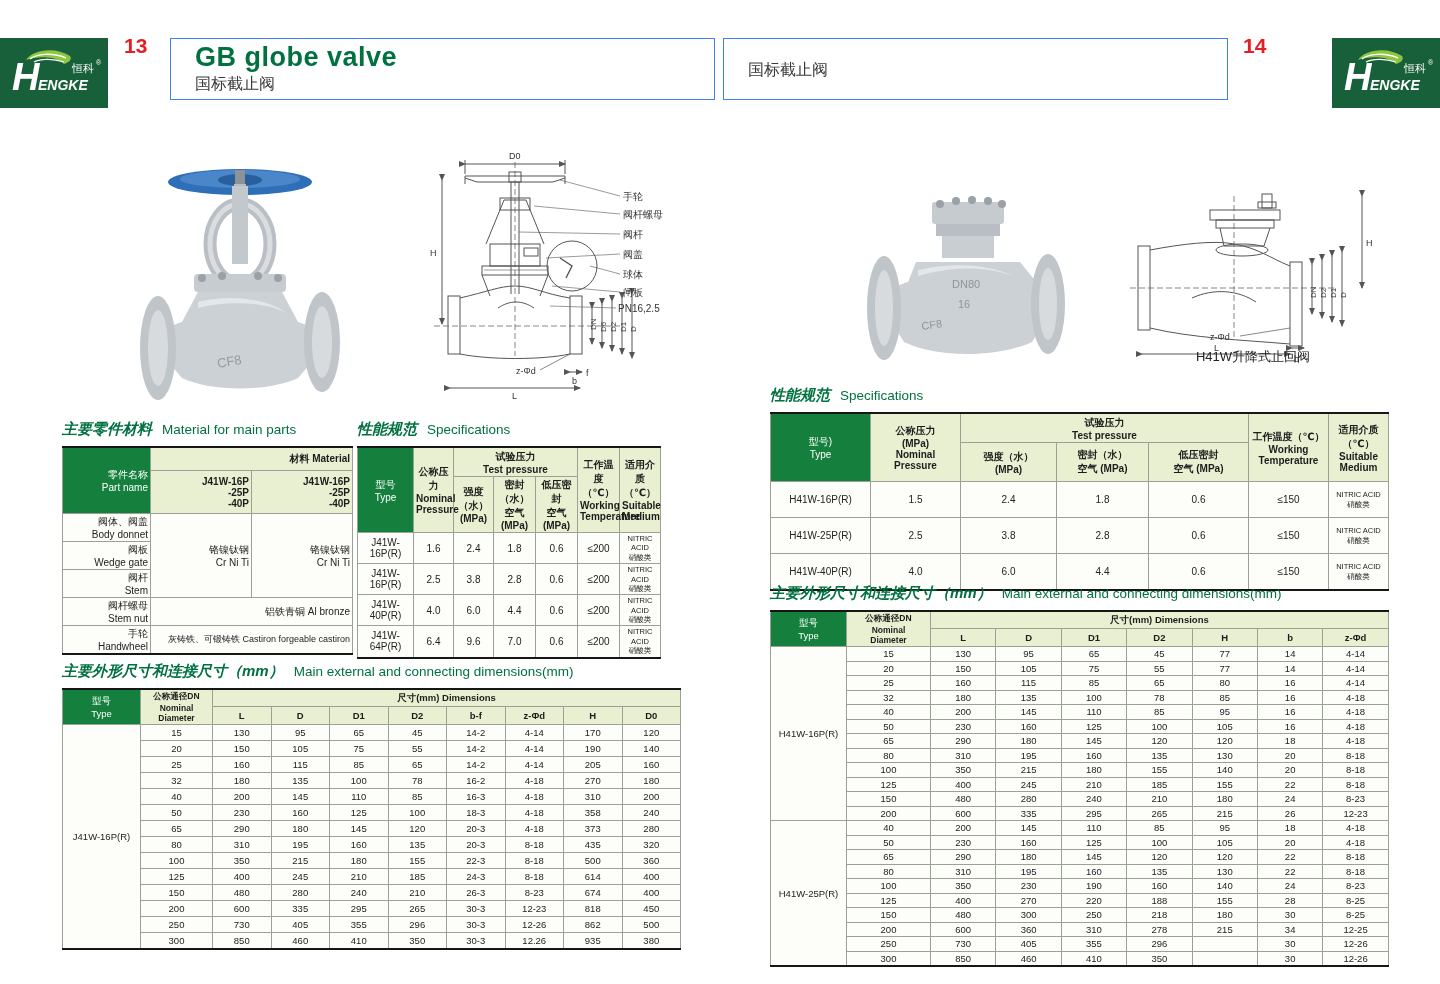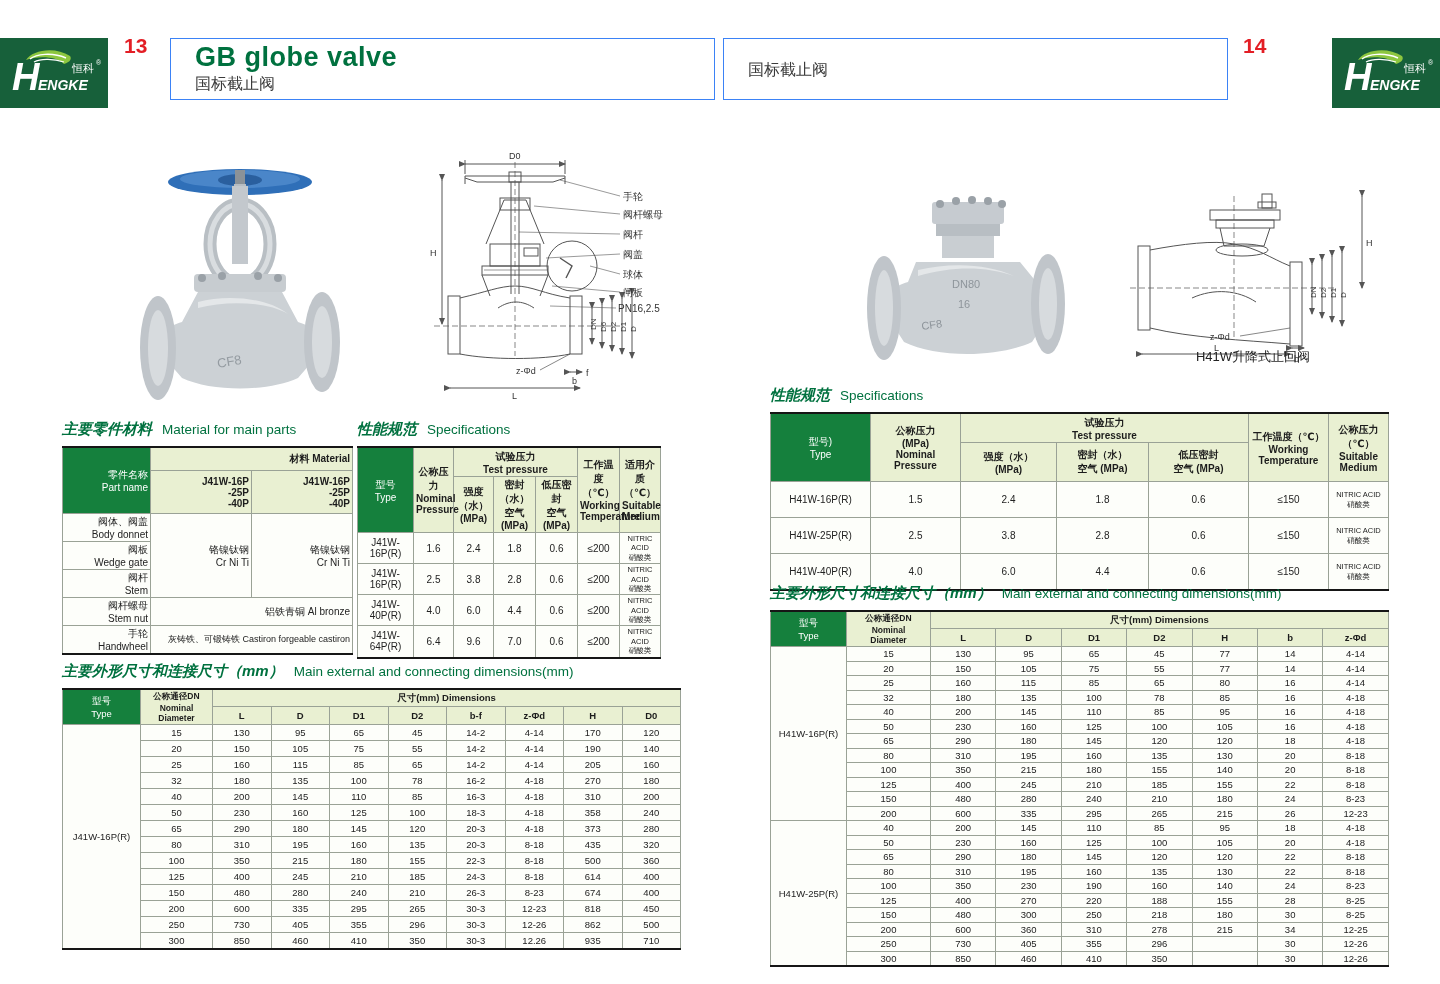--- a/index.html
+++ b/index.html
@@ -586,21 +586,21 @@
           </tr>
           <tr>
             <td>300</td>
             <td>850</td>
             <td>460</td>
             <td>410</td>
             <td>350</td>
             <td>30-3</td>
             <td>12.26</td>
             <td>935</td>
-            <td>710</td>
+            <td>380</td>
           </tr>
         </tbody>
     </table>
   </div>
 
   <div class="sec" style="left:770px;top:386px;width:620px;">
     <div class="sechead">
       <span class="zh">性能规范</span><span class="en">Specifications</span>
     </div>
     <table class="spec rspec" style="width:618px;">
@@ -619,21 +619,21 @@
 Type</th>
           <th class="lg" rowspan="2">公称压力
 (MPa)
 Nominal
 Pressure</th>
           <th class="lg" colspan="3">试验压力
 Test pressure</th>
           <th class="lg" rowspan="2">工作温度（℃）
 Working
 Temperature</th>
-          <th class="lg" rowspan="2">公称压力（℃）
+          <th class="lg" rowspan="2">适用介质（℃）
 Suitable
 Medium</th>
         </tr>
         <tr>
             <th class="lg">强度（水）
 (MPa)</th>
             <th class="lg">密封（水）
 空气 (MPa)</th>
             <th class="lg">低压密封
 空气 (MPa)</th>

